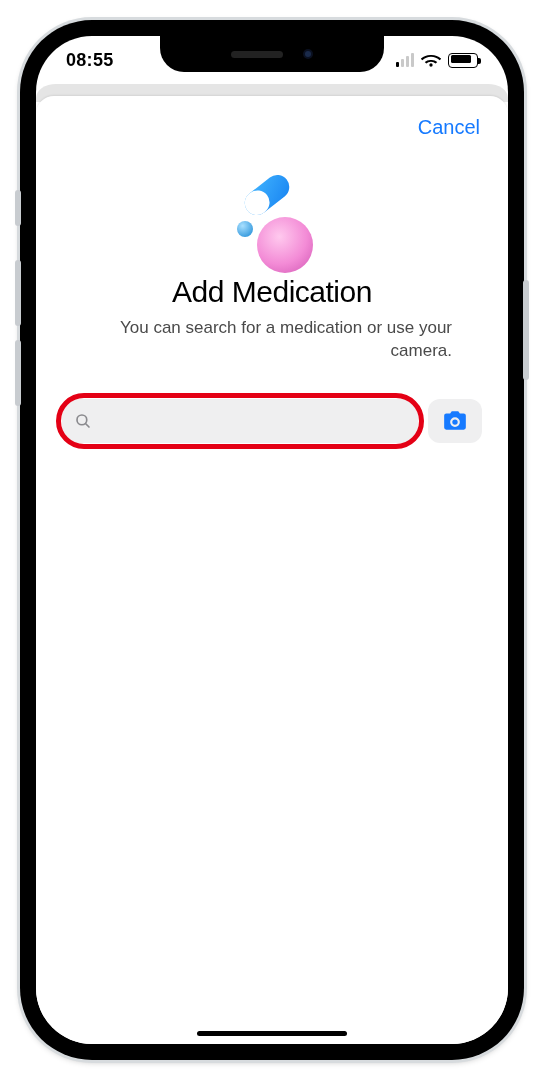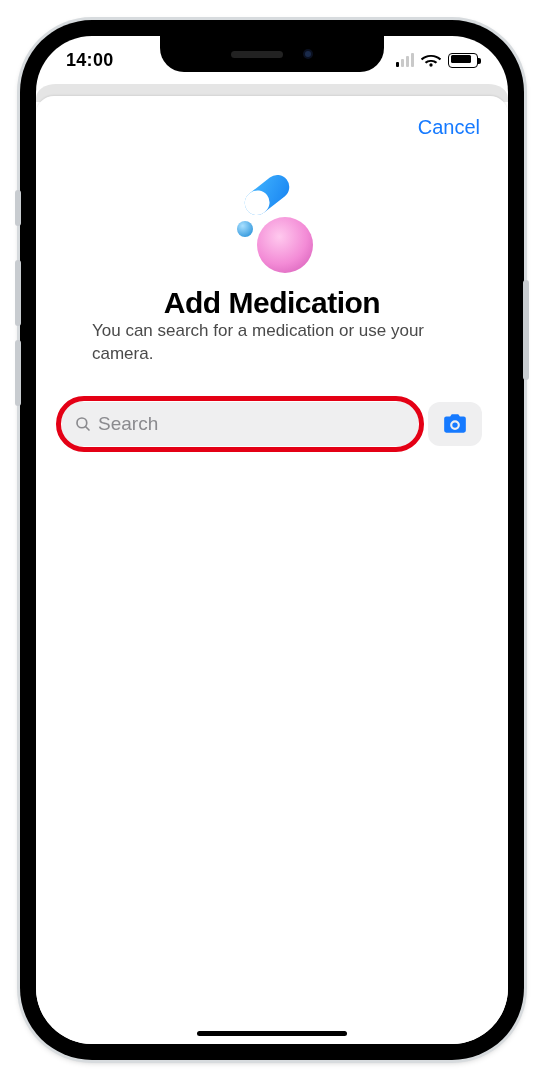--- a/index.html
+++ b/index.html
@@ -72,24 +72,24 @@
   .sheet .nav{ width:100%; display:flex; justify-content:flex-end; }
   .cancel-btn{
     background:none; border:none; color:#167aff; font-size:20px;
     font-family:inherit; cursor:pointer; padding:6px 2px;
   }
 
   .hero{ margin-top:20px; width:120px; height:110px; position:relative;}
   .hero svg{width:100%; height:100%;}
 
   h1.title{
-    margin-top:11px; font-size:30px; font-weight:700; letter-spacing:-.5px; text-align:center;
+    margin-top:0; font-size:30px; font-weight:400; letter-spacing:-.5px; text-align:center;
   }
   .subtitle{
-    margin-top:0; font-size:17px; color:#4a4a4a; text-align:left; line-height:1.35; max-width:360px;
+    margin-top:8px; font-size:17px; color:#4a4a4a; text-align:right; line-height:1.35; max-width:360px;
   }
 
   .search-row{
     width:100%; margin-top:36px; display:flex; align-items:center; gap:10px;
   }
   .search-highlight{ position:relative; flex:1;}
   .search-highlight:before{
     content:""; position:absolute; inset:-6px; border:5px solid #e40015;
     border-radius:28px; pointer-events:none;
   }
@@ -121,21 +121,21 @@
     <span class="side-btn sb-l3"></span>
     <span class="side-btn sb-r"></span>
 
     <div class="screen">
       <div class="notch">
         <span class="speaker"></span>
         <span class="cam"></span>
       </div>
 
       <div class="status">
-        <span class="time">14:00</span>
+        <span class="time">08:55</span>
         <span class="right-icons">
           <span class="cell-bars">
               <span></span>
               <span></span>
               <span></span>
               <span></span>
             </span>
           <svg class="wifi" viewBox="0 0 24 24" fill="#000">
             <path d="M12 20a2 2 0 100-4 2 2 0 000 4zm0-6c2.2 0 4.2.9 5.7 2.3l1.8-1.8A10 10 0 0012 12a10 10 0 00-7.5 2.5l1.8 1.8A7.9 7.9 0 0112 14zm0-6c4 0 7.7 1.6 10.4 4.3l1.8-1.8A17 17 0 0012 6 17 17 0 00-.2 10.5l1.8 1.8A14.9 14.9 0 0112 8z"></path>
           </svg>
@@ -189,21 +189,20 @@
         <h1 class="title">Add Medication</h1>
         <p class="subtitle">You can search for a medication or use your camera.</p>
 
         <div class="search-row">
           <div class="search-highlight">
             <div class="search-field">
               <svg class="mag" viewBox="0 0 24 24" fill="none" stroke="#8a8a8e" stroke-width="2.2" stroke-linecap="round">
                 <circle cx="10.5" cy="10.5" r="6.5"></circle>
                   <line x1="20" y1="20" x2="15.3" y2="15.3"></line>
               </svg>
-              <input type="text" placeholder="Search" value="" style="">
             </div>
           </div>
           <button class="cam-btn">
             <svg viewBox="0 0 24 24" fill="#167aff">
               <path d="M9 3l-1.5 2H4a2 2 0 00-2 2v11a2 2 0 002 2h16a2 2 0 002-2V7a2 2 0 00-2-2h-3.5L15 3H9zm3 5.5A4.5 4.5 0 117.5 13 4.5 4.5 0 0112 8.5zm0 2A2.5 2.5 0 1014.5 13 2.5 2.5 0 0012 10.5z"></path>
             </svg>
           </button>
         </div>
       </div>
 

